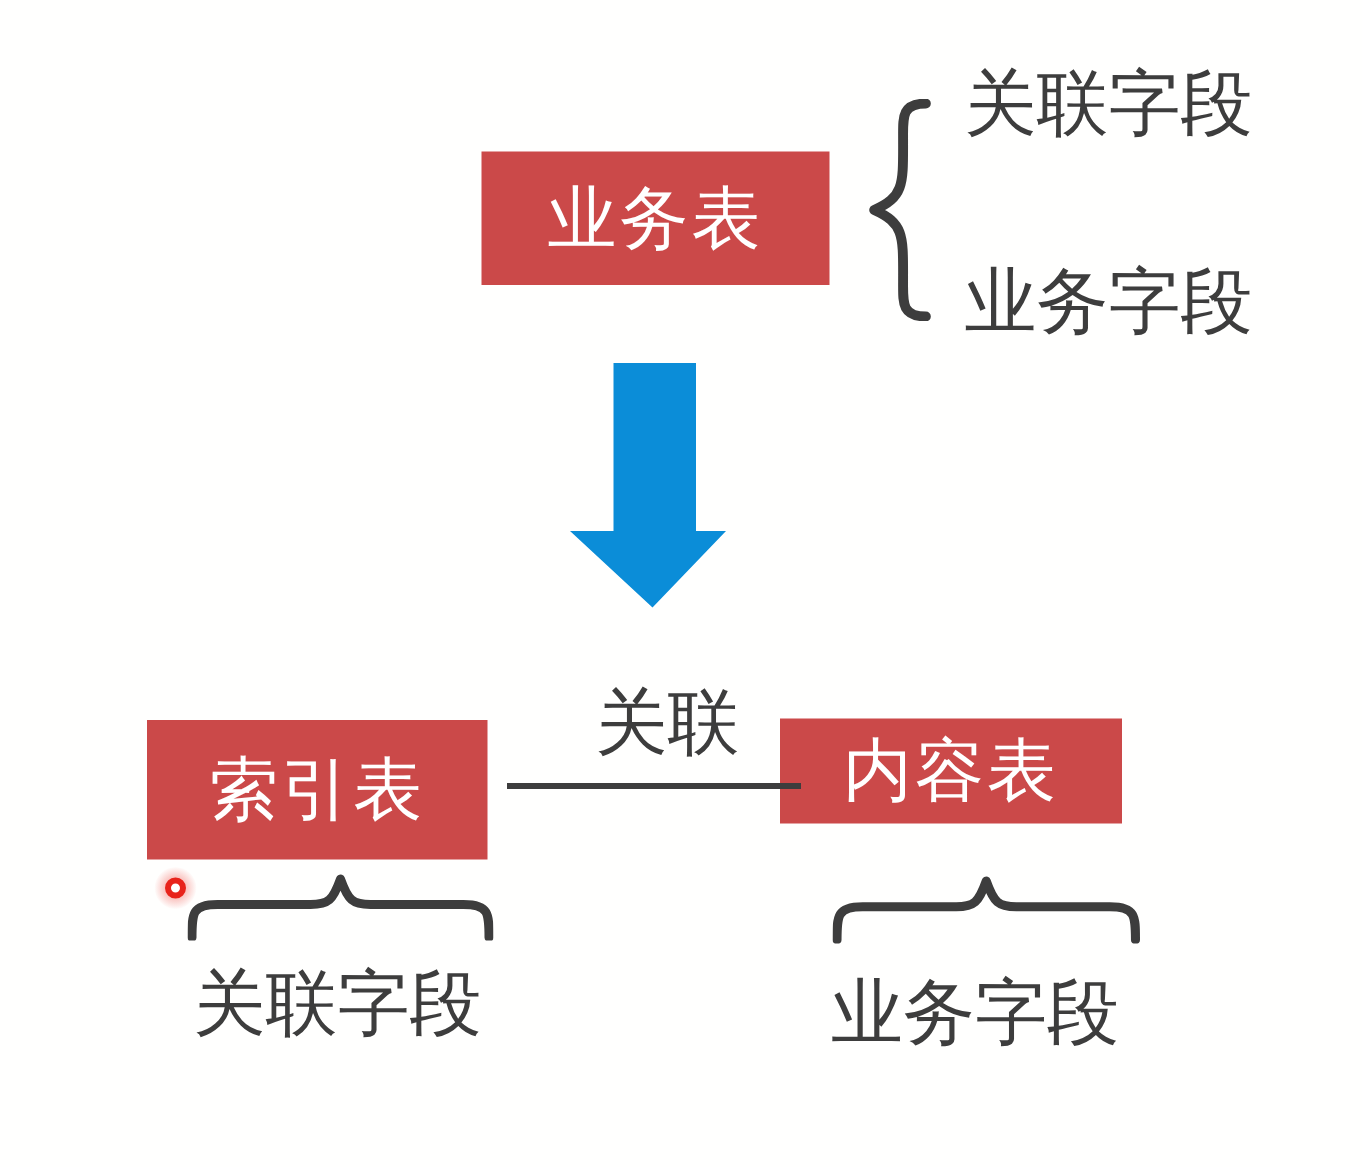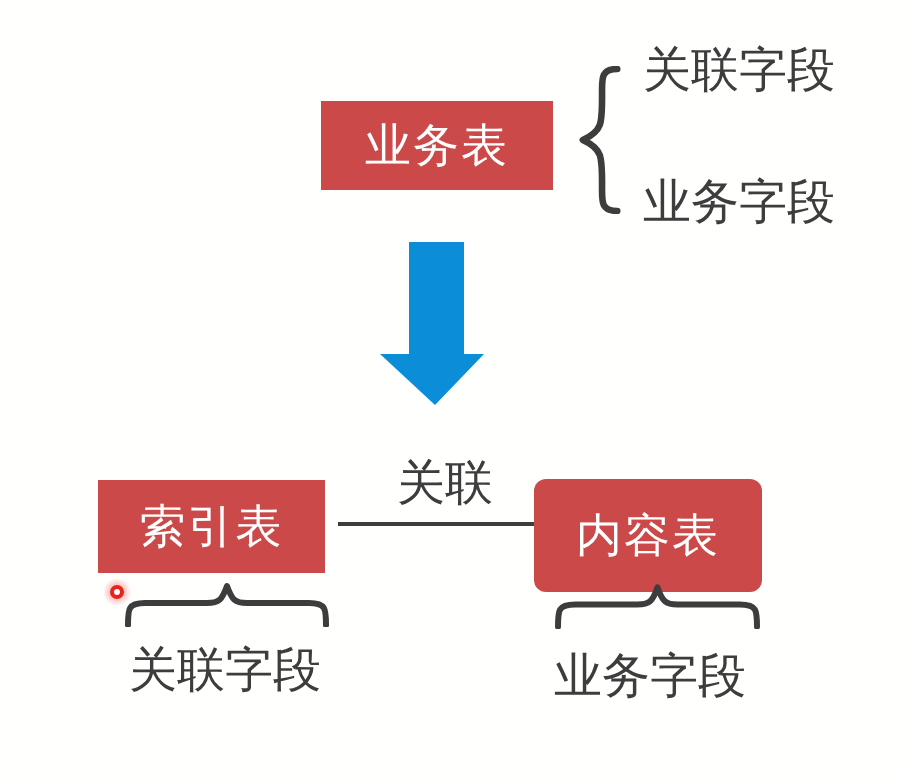--- a/index.html
+++ b/index.html
@@ -21,21 +21,21 @@
     color: #ffffff;
     display: flex;
     align-items: center;
     justify-content: center;
     font-size: 46px;
     letter-spacing: 2px;
     white-space: nowrap;
   }
   .box-top    { left: 321px; top: 101px; width: 232px; height: 89px; }
   .box-left   { left: 98px; top: 480px; width: 227px; height: 93px; }
-  .box-right  { left: 534px; top: 479px; width: 228px; height: 113px; border-radius: 12px; }
+  .box-right  { left: 520px; top: 479px; width: 228px; height: 70px; }
 
   .ink-label {
     position: absolute;
     color: #3d3d3d;
     font-size: 48px;
     line-height: 1.1;
     white-space: nowrap;
     text-align: right;
   }
   .label-field-top    { left: 643px; top: 44px;  }

